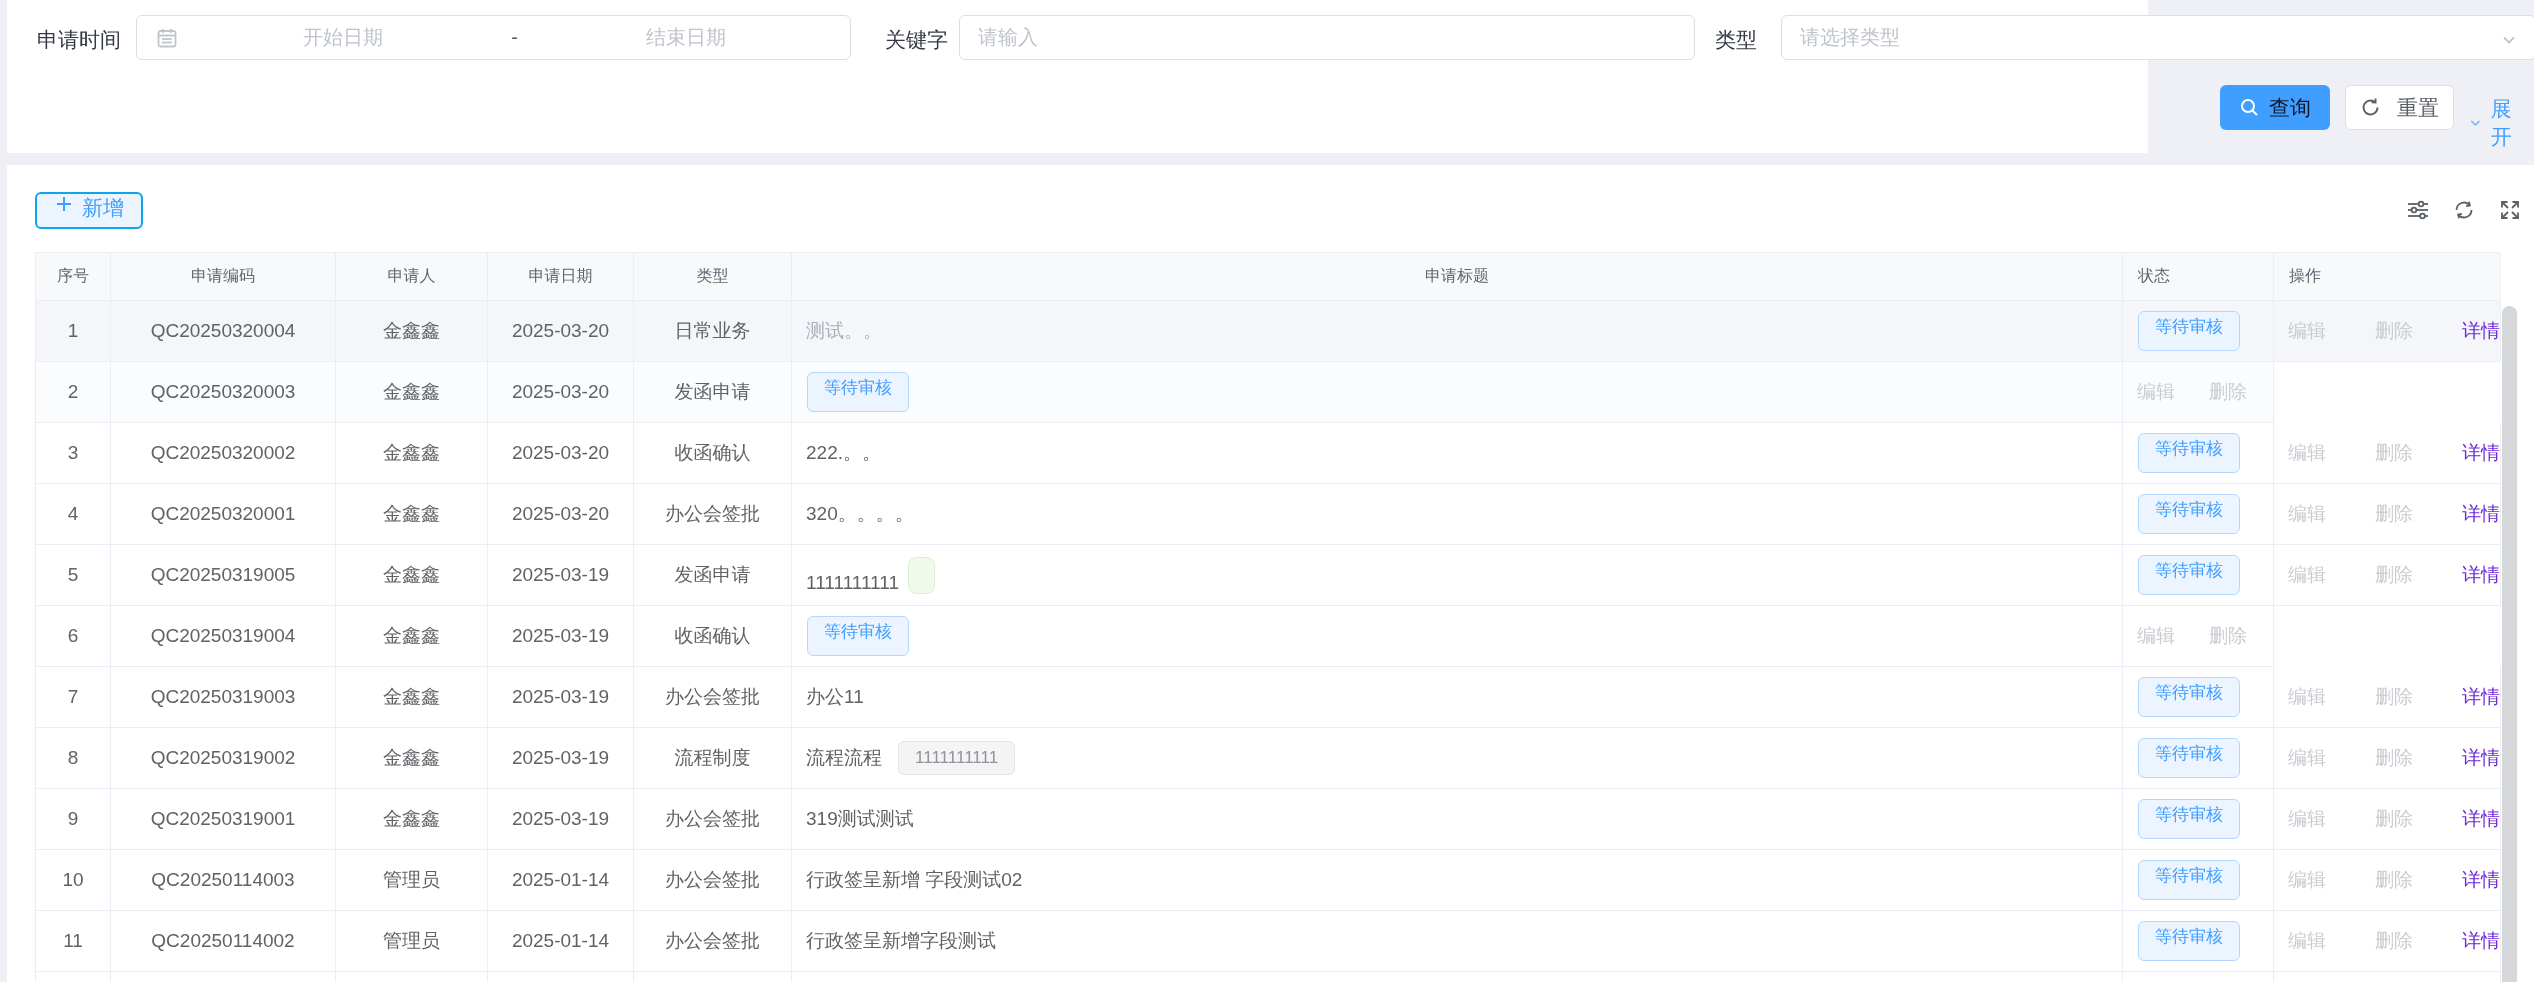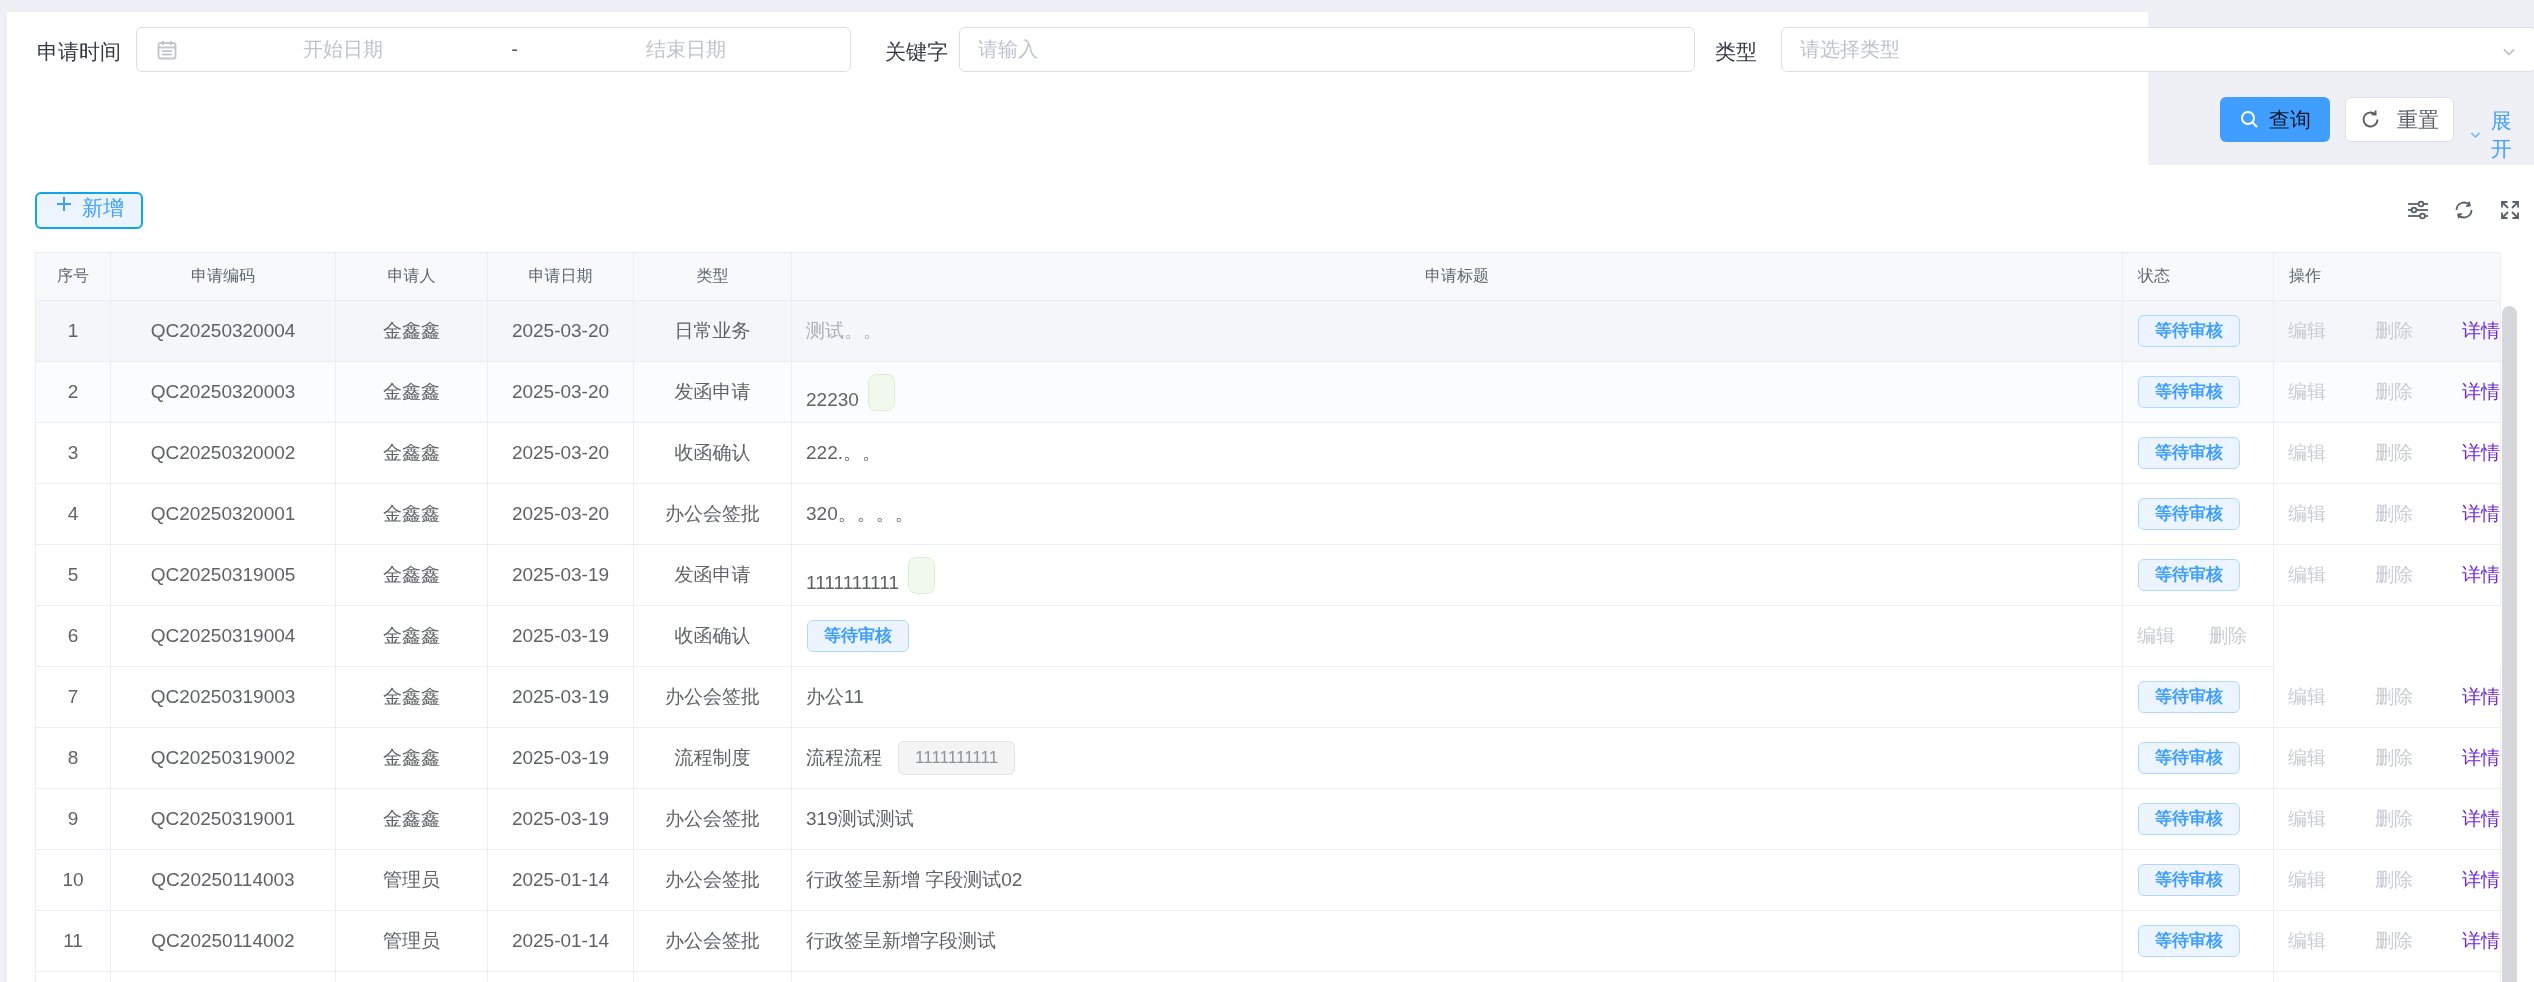--- a/index.html
+++ b/index.html
@@ -4,21 +4,21 @@
 <style>
   * { margin:0; padding:0; box-sizing:border-box; }
   html,body { width:2534px; height:982px; overflow:hidden; }
   body {
     font-family:"Liberation Sans","DejaVu Sans",sans-serif;
     background:#eef0f5;
     position:relative;
     color:#606266;
   }
   .card { position:absolute; background:#ffffff; }
-  #filter-card { left:7px; top:12px; width:2141px; height:153px; }
+  #filter-card { left:7px; top:0; width:2141px; height:153px; }
   #table-card  { left:7px; top:165px; width:2527px; height:817px; overflow:hidden; }
 
   
   .f-label { position:absolute; top:26px; font-size:21px; color:#333842; white-space:nowrap; }
   .f-box {
     position:absolute; top:15px; height:45px;
     border:1px solid #dcdfe6; border-radius:6px; background:#fff;
     display:flex; align-items:center; font-size:20px; color:#bfc4cc;
   }
   #daterange { left:129px; width:715px; }
@@ -81,23 +81,23 @@
   .tag-green {
     display:inline-block; width:27px; height:37px; margin-left:9px;
     background:#f0f9eb; border:1px solid #dcefd4; border-radius:8px;
   }
   .tag-gray {
     display:inline-block; margin-left:16px; height:34px; line-height:32px;
     padding:0 16px; background:#f4f4f5; border:1px solid #e3e4e7; border-radius:6px;
     color:#909399; font-size:17px;
   }
   .badge {
-    display:inline-block; height:32px; line-height:30px; padding:0 16px;
+    display:inline-block; height:40px; line-height:30px; padding:0 16px;
     background:#ecf5ff; border:1px solid #b3d8ff; border-radius:6px;
-    color:#409eff; font-size:17px;font-weight:bold;
+    color:#409eff; font-size:17px;
   }
   .action-cell { gap:34px; padding-left:14px; justify-content:space-between; }
   .lnk { cursor:pointer; font-size:19px; }
   .lnk.dis { color:#c8cbd0; }
   .lnk.detail { color:#6d28d9; font-weight:400; }
 
   #vscroll {
     position:absolute; left:2495px; top:141px; width:15px; height:900px;
     background:#d5d7da; border-radius:8px;
   }
@@ -237,24 +237,20 @@
             <div class="lnk dis">删除</div>
             <div class="lnk detail">详情</div>
           </div>
         </div>
         <div class="t-row shade2">
           <div class="cell">2</div>
           <div class="cell">QC20250320003</div>
           <div class="cell">金鑫鑫</div>
           <div class="cell">2025-03-20</div>
           <div class="cell">发函申请</div>
-          <div class="cell title-cell has-tag">
-            <div class="">22230</div>
-            <div class="tag-green"></div>
-          </div>
           <div class="cell left">
             <div class="badge">等待审核</div>
           </div>
           <div class="cell action-cell">
             <div class="lnk dis">编辑</div>
             <div class="lnk dis">删除</div>
             <div class="lnk detail">详情</div>
           </div>
         </div>
         <div class="t-row">

